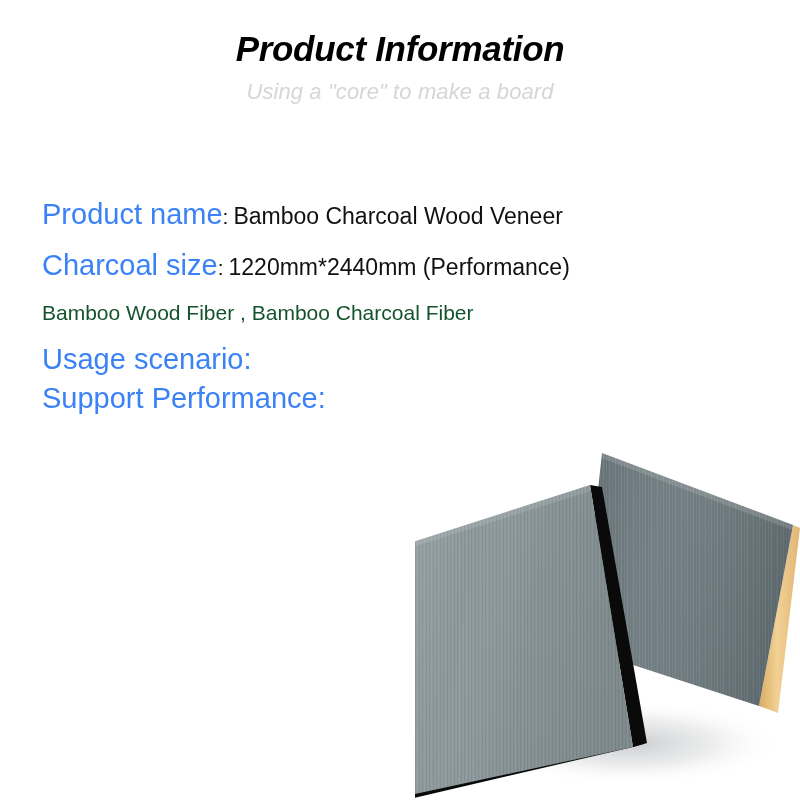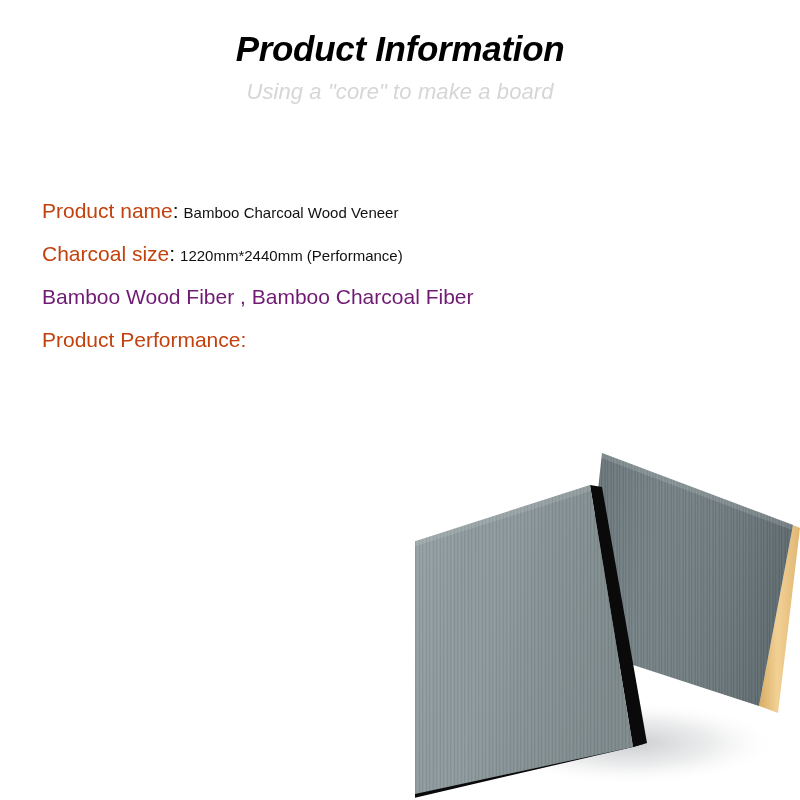--- a/index.html
+++ b/index.html
@@ -64,35 +64,35 @@
   }
   .spec-row.block-label {
     margin-bottom: 10px;
     line-height: 1.0;
   }
   .spec-row.block-value {
     margin-bottom: 22px;
     line-height: 1.0;
   }
   .spec-label {
-    font-size: 21px;
-    color: #c2410c;
+    font-size: 29px;
+    color: #3b82f6;
   }
   .spec-sep {
     font-size: 21px;
     color: #111111;
   }
   .spec-value {
-    font-size: 15px;
+    font-size: 23px;
     color: #111111;
     padding-left: 5px;
   }
   .spec-value-block {
     font-size: 21px;
-    color: #701a75;
+    color: #14532d;
   }
 
   
   #product-photo {
     position: absolute;
     left: 415px;
     top: 425px;
     width: 385px;
     height: 375px;
     z-index: 1;
@@ -119,23 +119,26 @@
 
     <div class="spec-row inline">
       <span class="spec-label">Charcoal size</span><span class="spec-sep">:</span><span class="spec-value">1220mm*2440mm (Performance)</span>
     </div>
 
 
     <div class="spec-row block-value">
       <span class="spec-value-block">Bamboo Wood Fiber , Bamboo Charcoal Fiber</span>
     </div>
 
-
     <div class="spec-row block-label">
-      <span class="spec-label">Product Performance</span><span class="spec-label">:</span>
+      <span class="spec-label">Usage scenario</span><span class="spec-label">:</span>
+    </div>
+
+    <div class="spec-row block-label">
+      <span class="spec-label">Support Performance</span><span class="spec-label">:</span>
     </div>
 
   </div>
 
   <div id="product-photo">
     <svg width="385" height="375" viewBox="0 0 385 375" xmlns="http://www.w3.org/2000/svg">
       <defs>
 
         <pattern id="grainFront" width="7" height="8" patternUnits="userSpaceOnUse">
           <rect width="7" height="8" fill="#8d999c"></rect>

